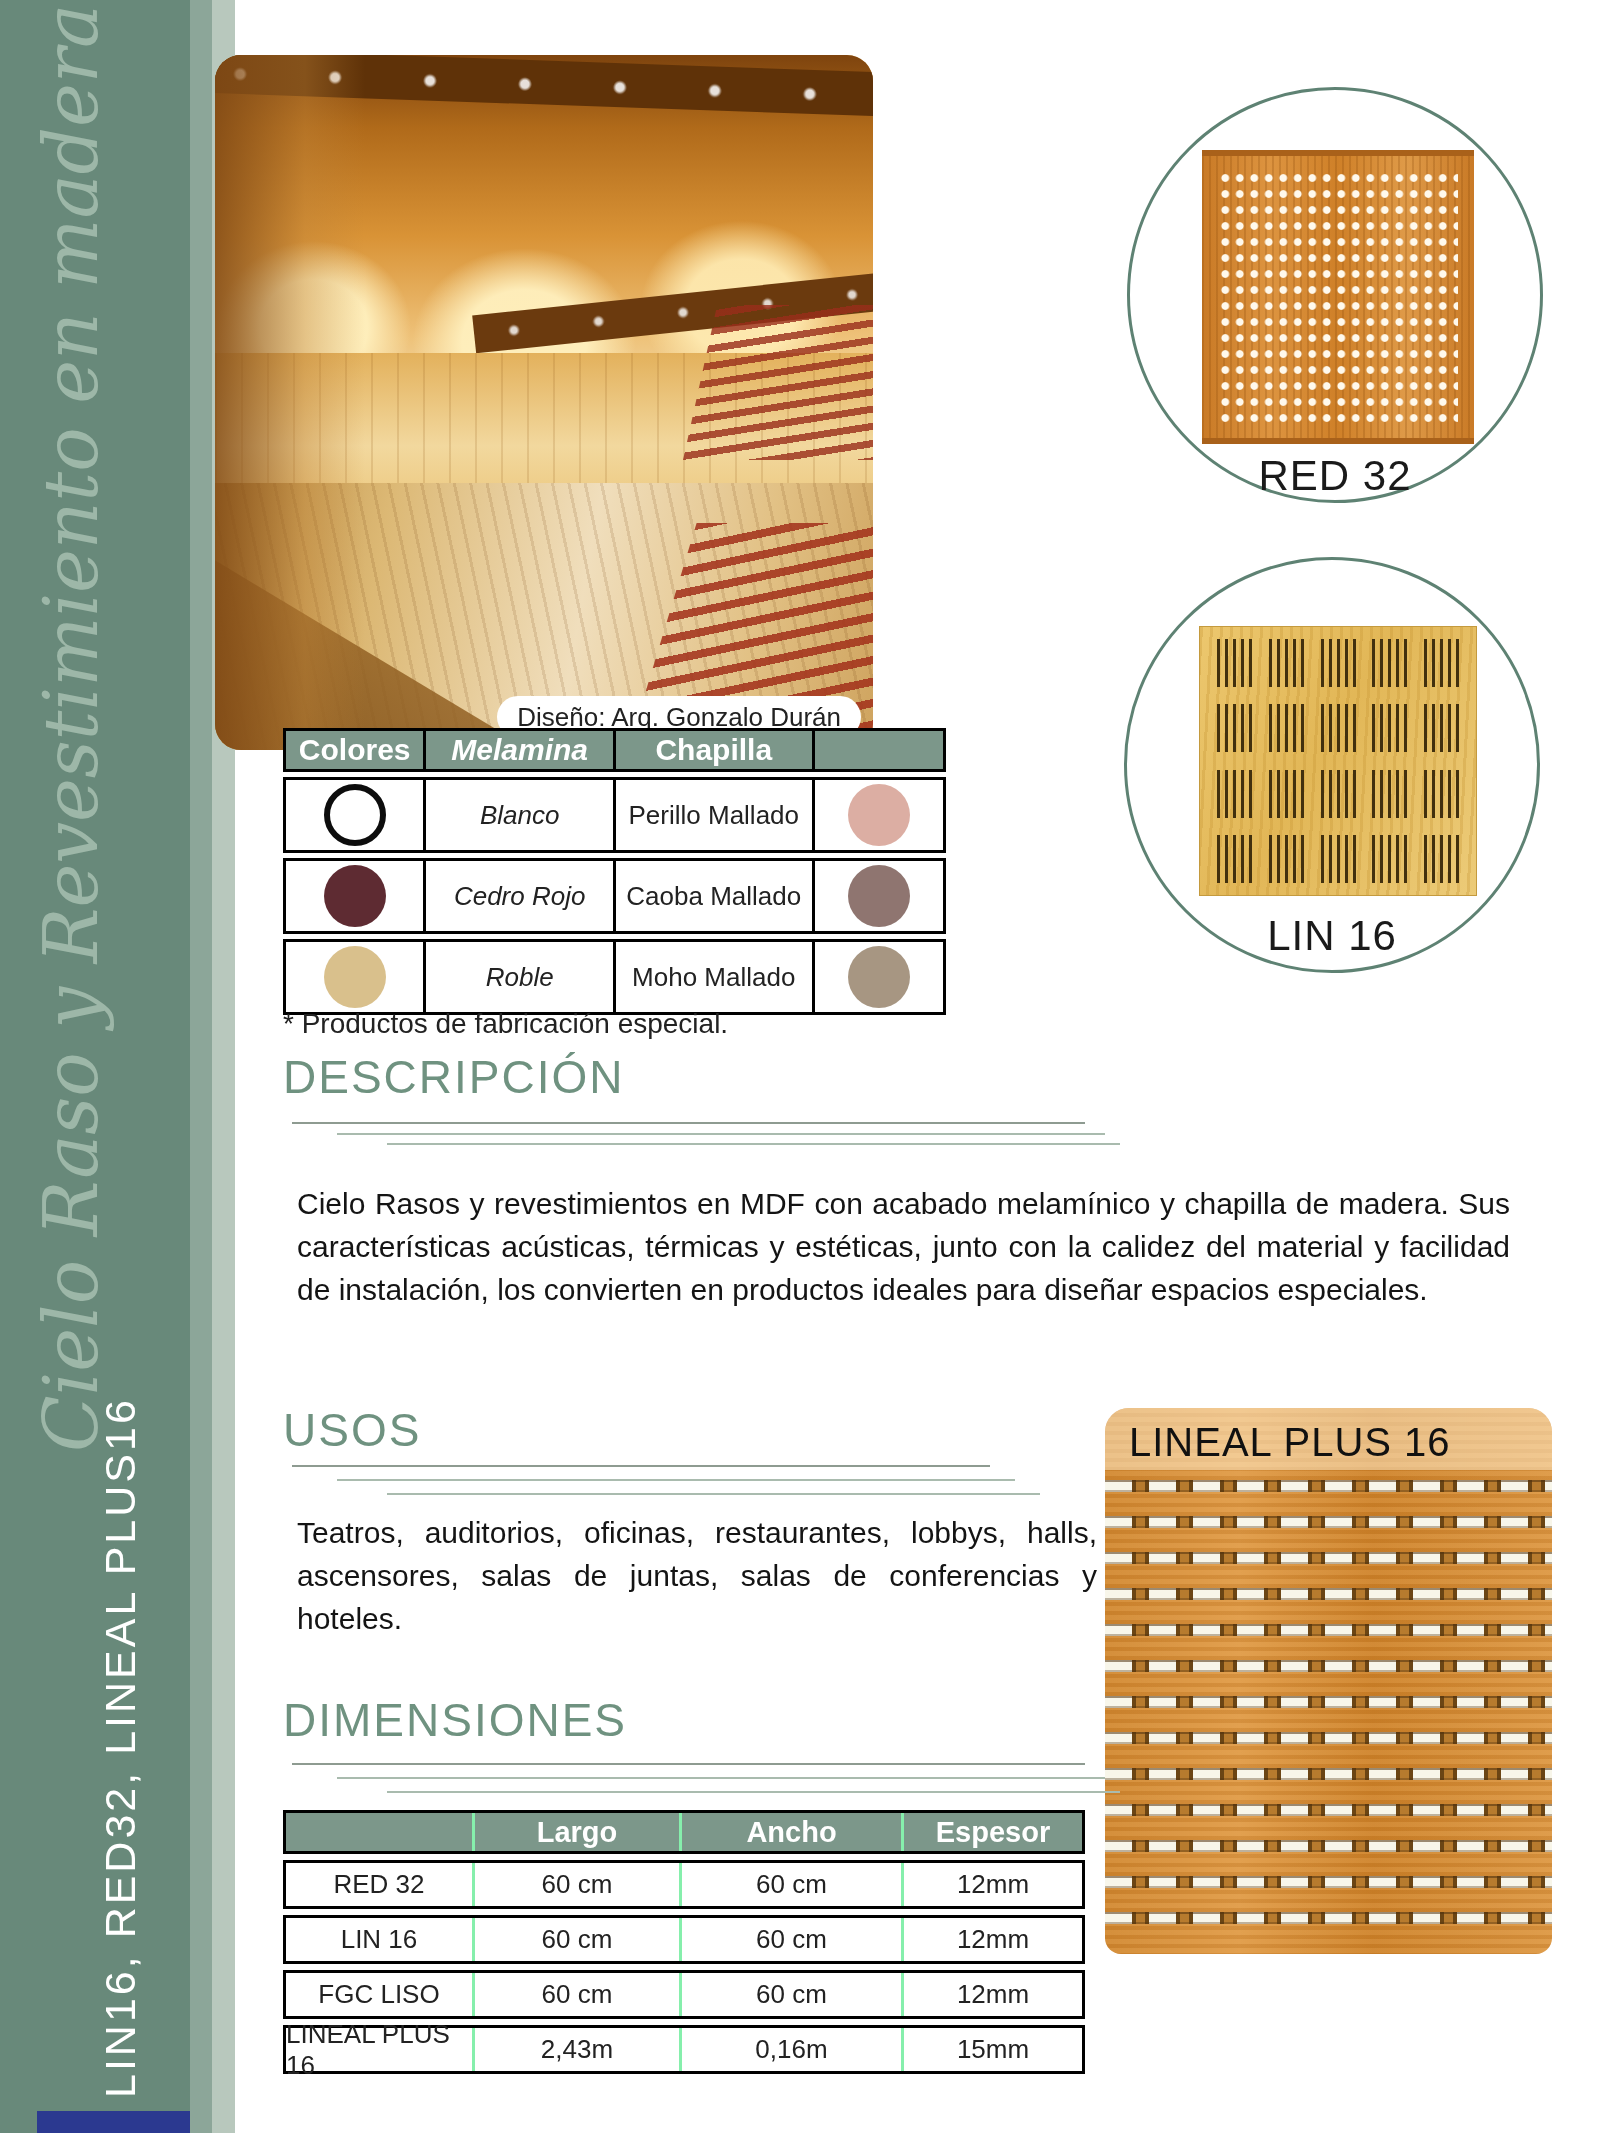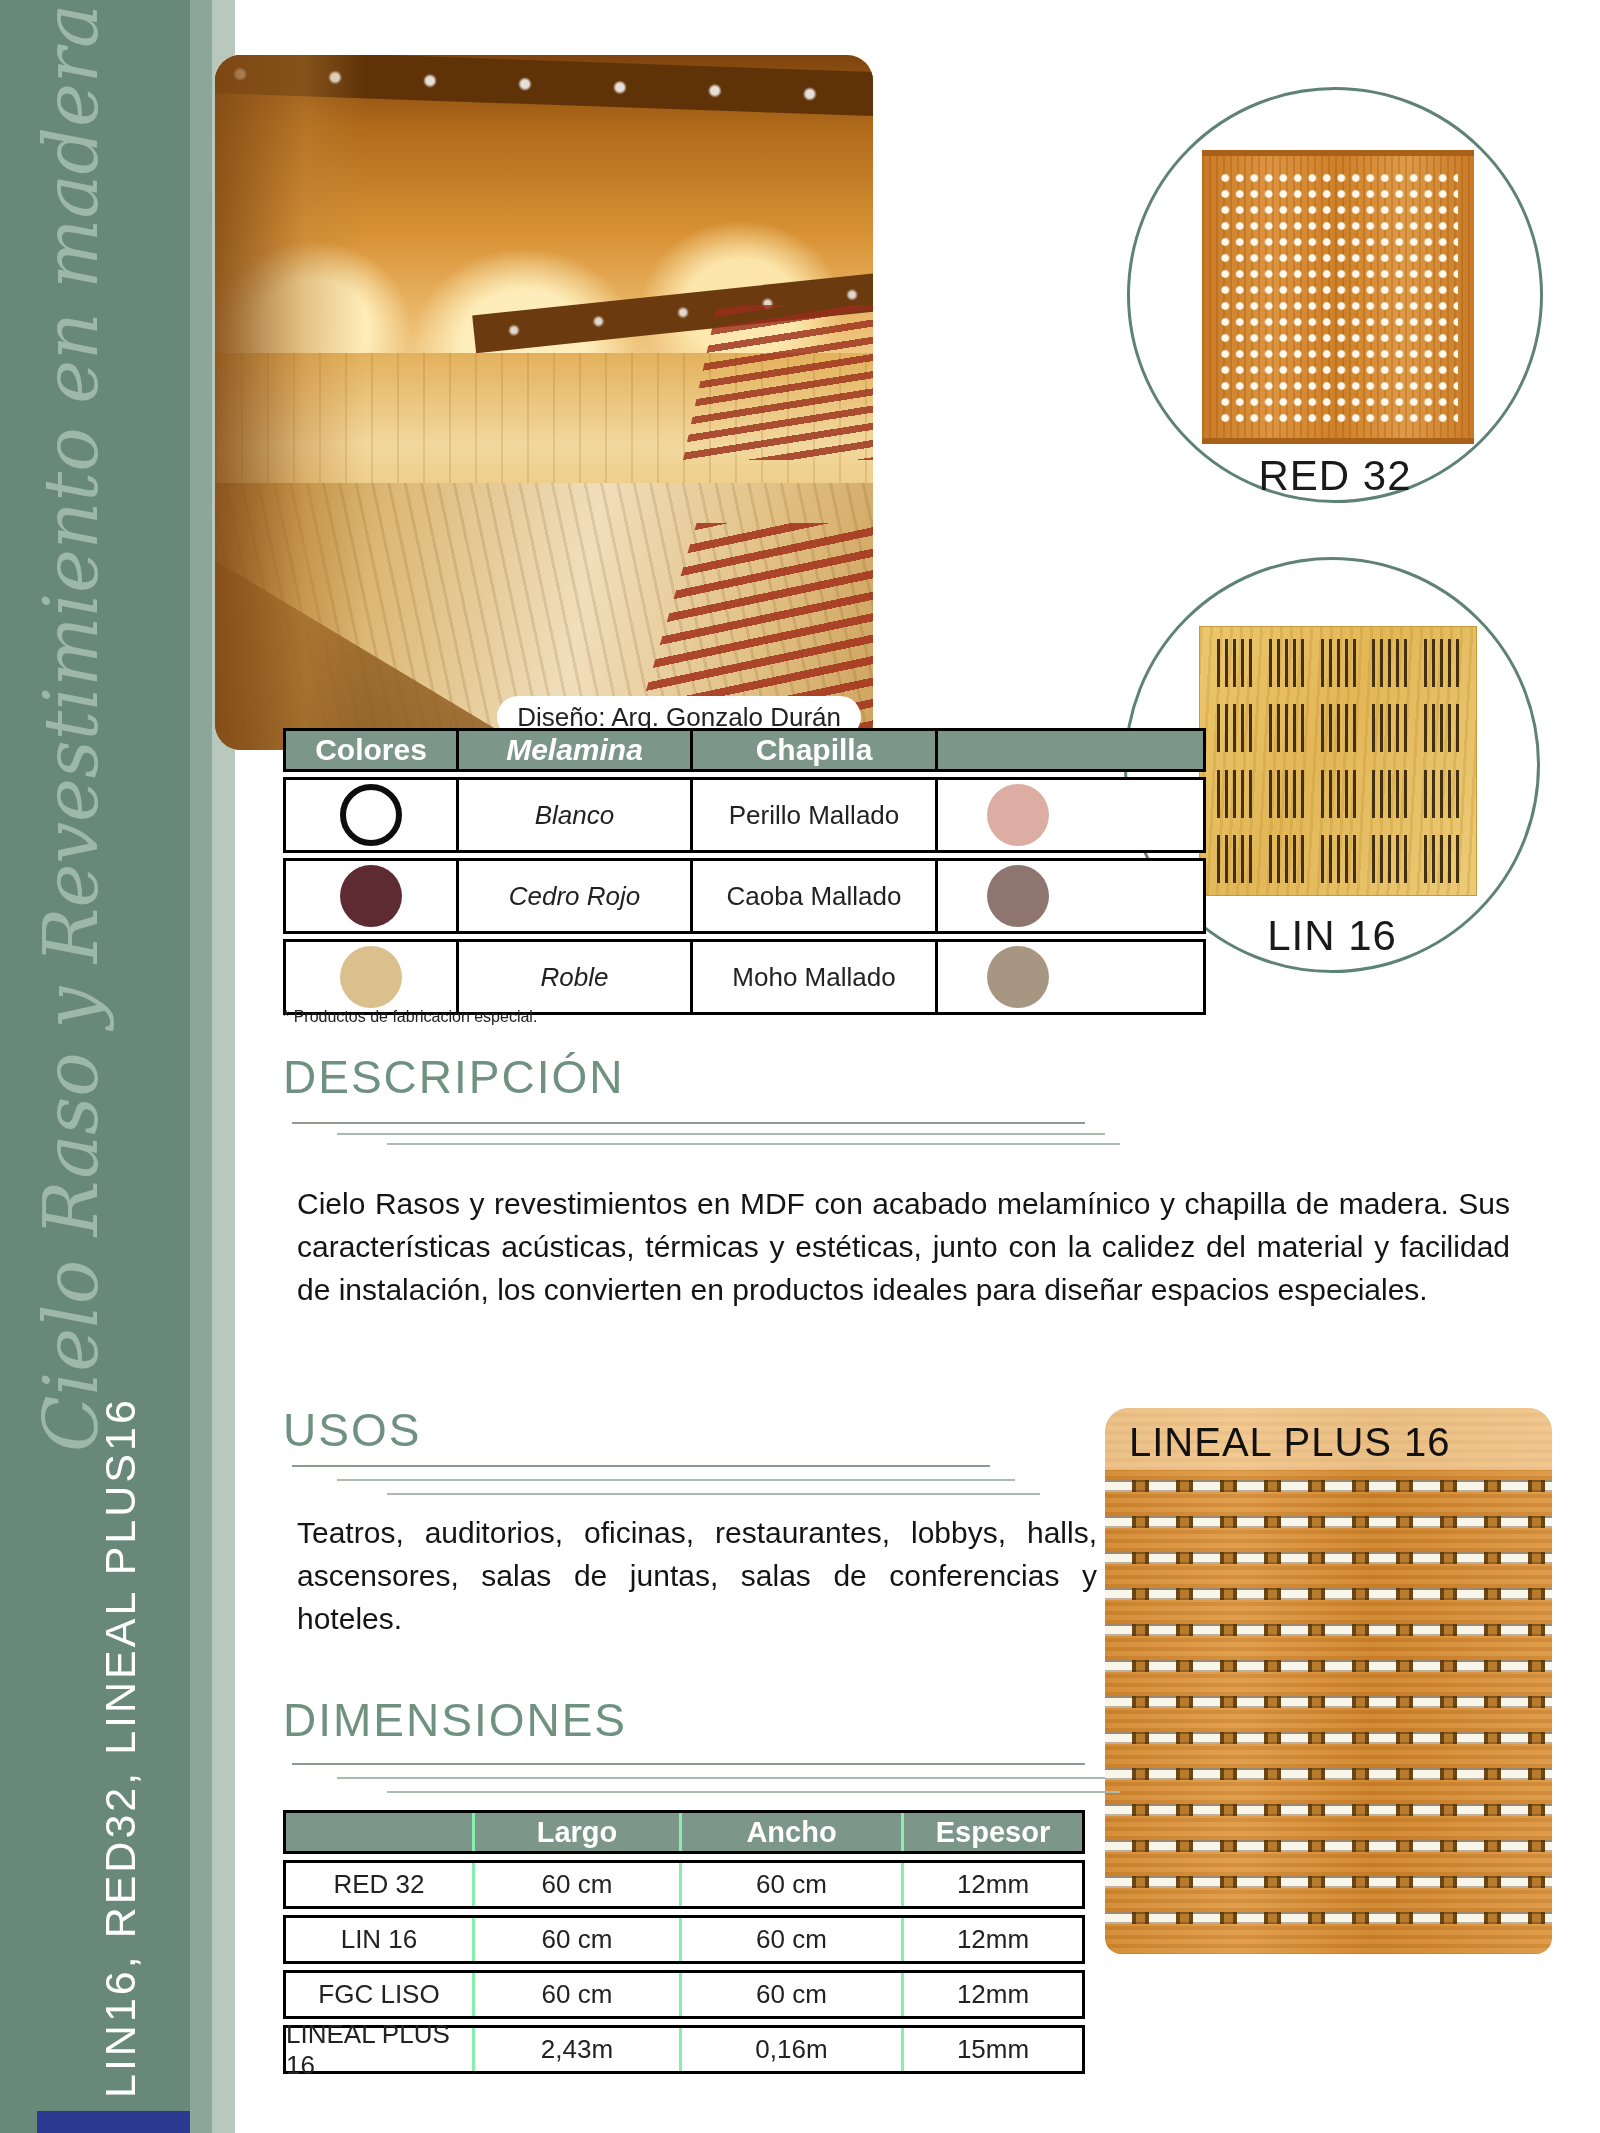--- a/index.html
+++ b/index.html
@@ -79,31 +79,31 @@
   .lin16-panel { position:absolute; left:72px; top:66px; width:278px; height:270px;
     background-image:repeating-linear-gradient(93deg, rgba(196,146,48,.30) 0 3px, rgba(0,0,0,0) 3px 10px),
       linear-gradient(120deg,#ecc76e,#e2b757 45%,#eccb78); border:1px solid #c49a3e; }
   .lin16-pattern { position:absolute; left:17px; right:17px; top:12px; bottom:12px;
     display:grid; grid-template-columns:repeat(5, 35px); grid-auto-rows:48px;
     justify-content:space-between; align-content:space-between; }
   .slot-group { width:35px; height:48px;
     background:repeating-linear-gradient(90deg, #42300e 0 3.5px, rgba(0,0,0,0) 3.5px 8px); }
 
   
-  .ctable { position:absolute; left:283px; top:728px; width:923px; }
+  .ctable { position:absolute; left:283px; top:728px; width:663px; }
   .crow { display:flex; border:3px solid #000; background:#fff; margin-bottom:5px; }
   .crow.header { background:#7C978A; height:44px; }
   .ccell { border-left:3px solid #000; display:flex; align-items:center; justify-content:center; }
   .ccell:first-child { border-left:none; }
   .c0 { width:170px; } .c1 { width:234px;font-style:italic; } .c2 { width:245px; } .c3 { width:162px; }
   .crow.header .ccell { color:#fff; font-weight:bold; font-size:30px; }
   .crow.body { height:76px; font-size:26px; color:#222; }
   .swatch { width:62px; height:62px; border-radius:50%; }
   .swatch-outline { border:6px solid #0d0d0d; background:#fff; }
-  .footnote { position:absolute; left:283px; top:1008px; font-size:16px; color:#222; }
+  .footnote { position:absolute; left:283px; top:1008px; font-size:28px; color:#222; }
 
   
   .sec-title { position:absolute; left:283px; font-size:46px; letter-spacing:2px; color:#6F9280; }
   .t-desc { top:1050px; } .t-usos { top:1403px; } .t-dim { top:1693px; }
   .rule { position:absolute; height:2px; }
   .r1 { background:#8E9B91; } .r2 { background:#A9BBAE; } .r3 { background:#A9BBAE; }
   .body-text { position:absolute; left:297px; font-size:30px; line-height:43px;
     text-align:justify; color:#141414; }
   .desc-body { top:1182px; width:1213px; }
   .usos-body { top:1511px; width:800px; }

